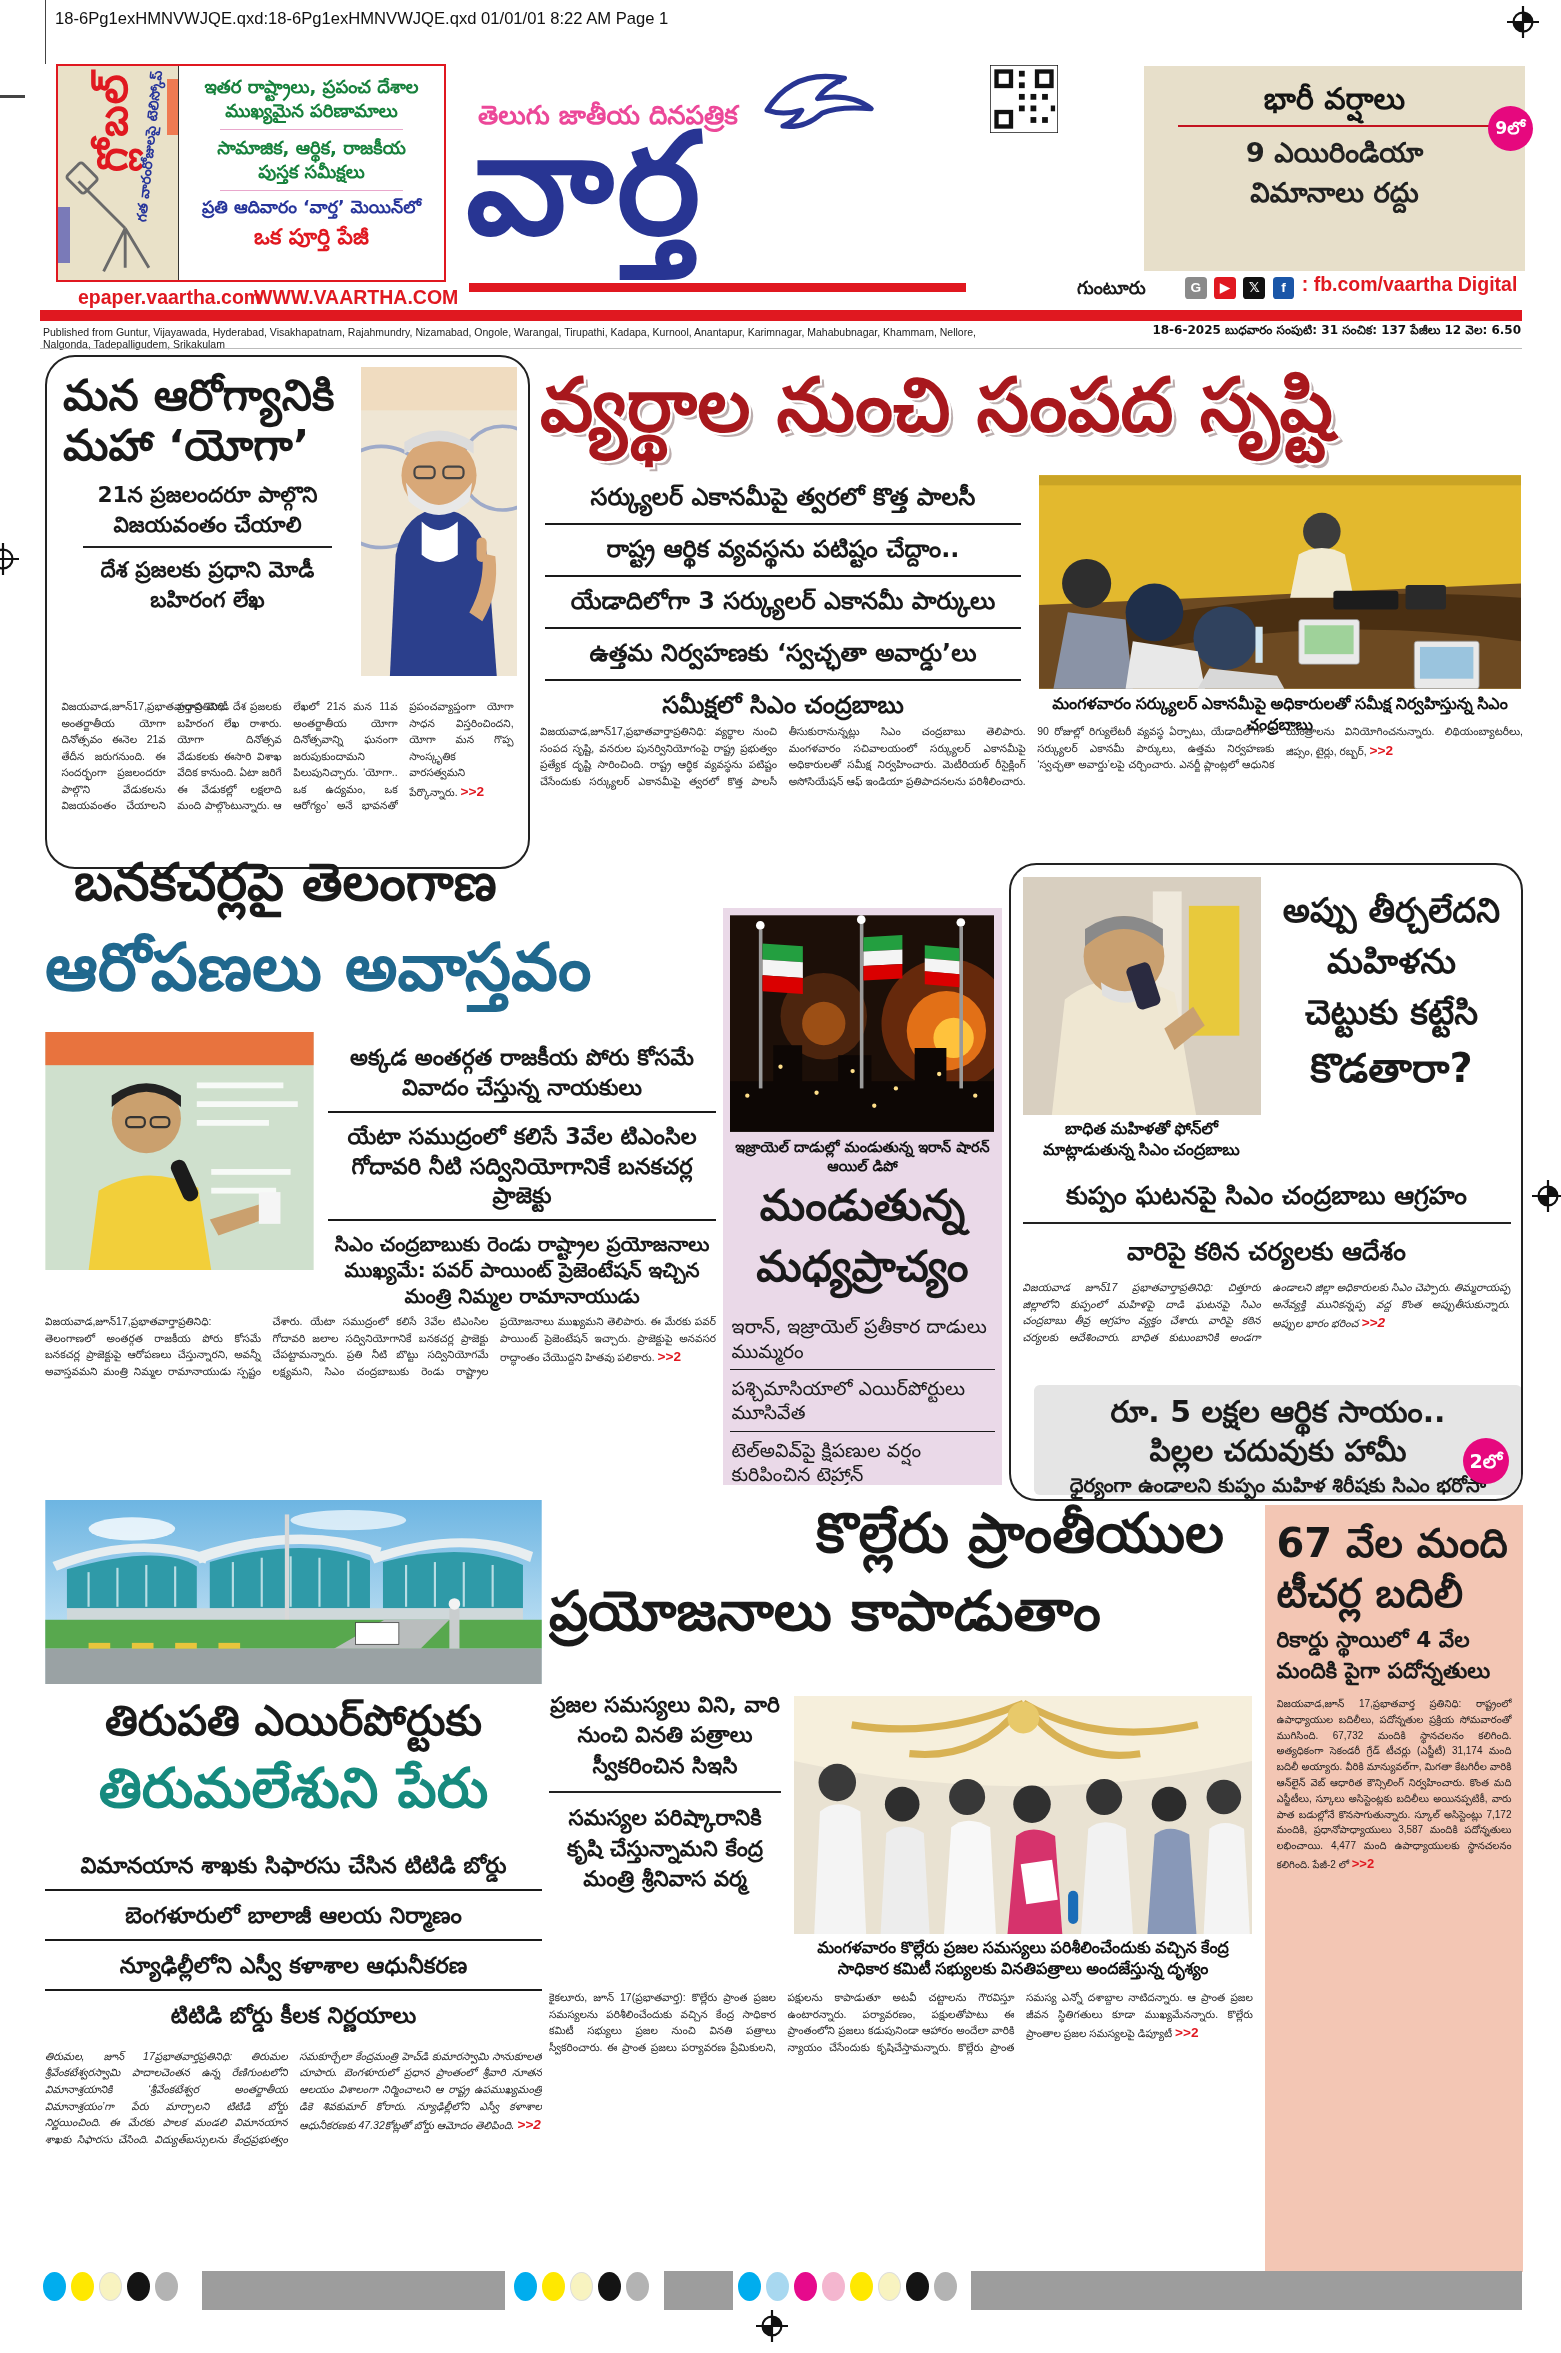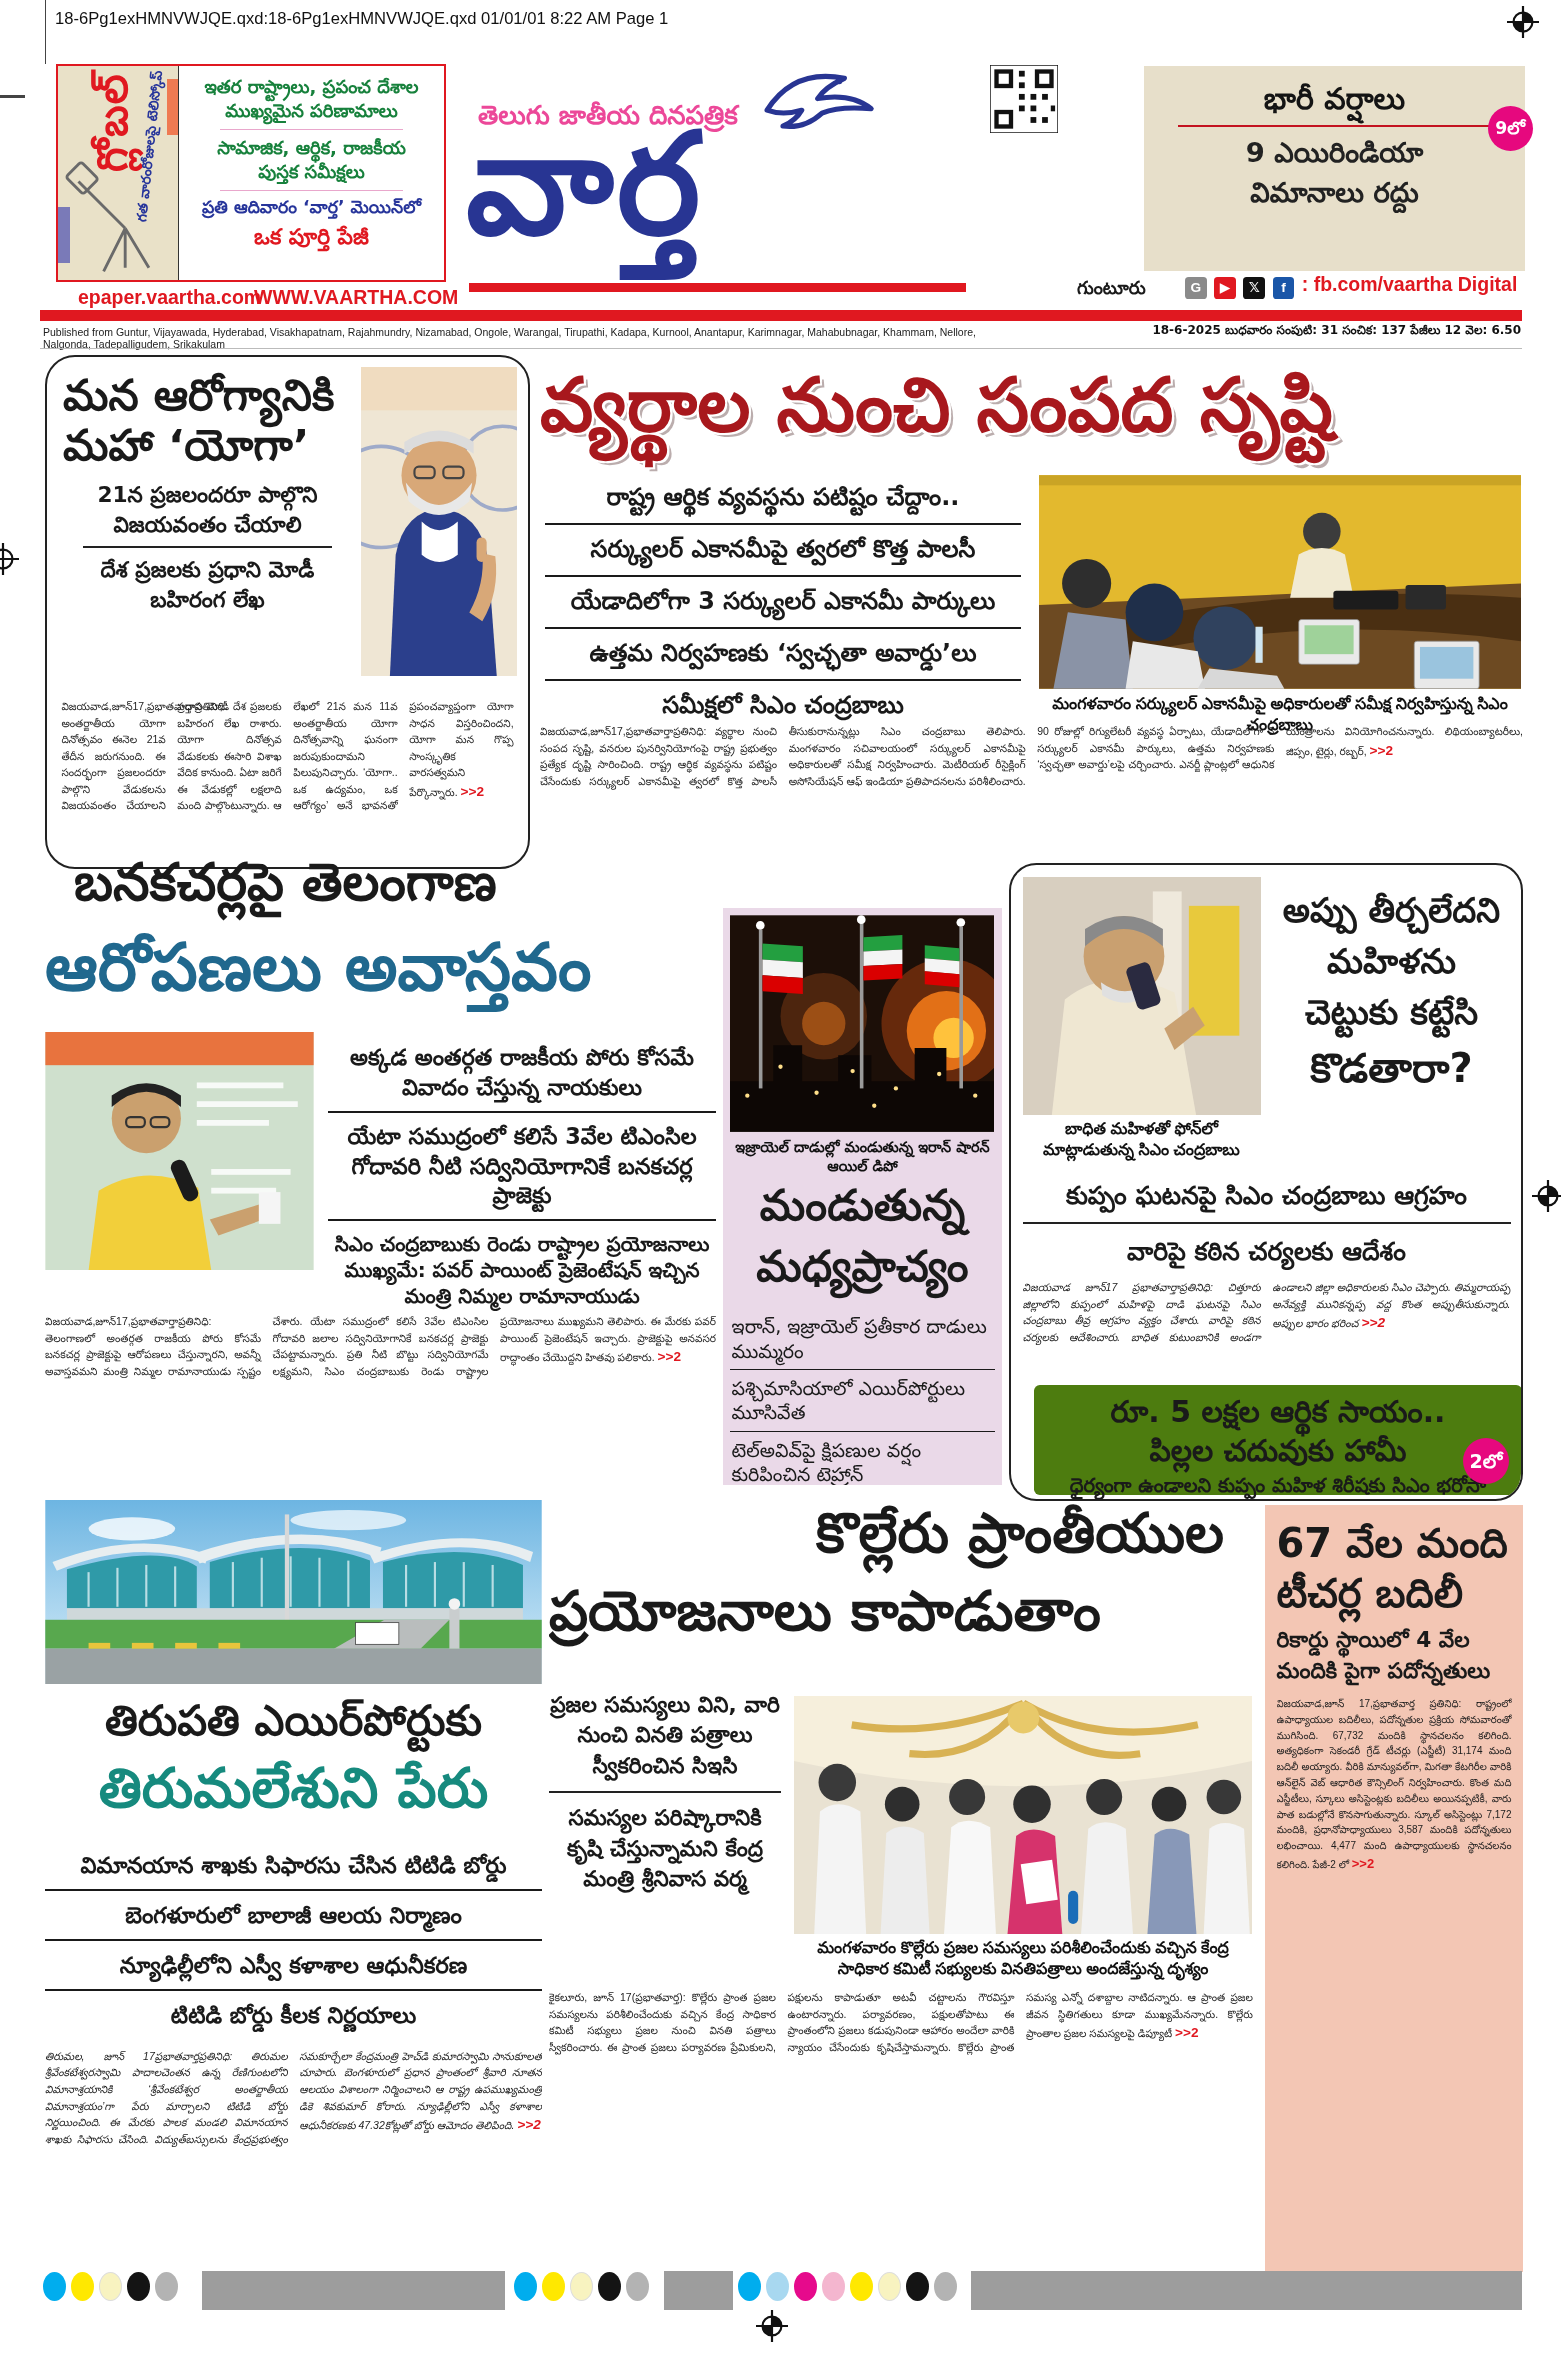--- a/index.html
+++ b/index.html
@@ -75,21 +75,21 @@
 
   .blue-head { color:#20688e; font-weight:bold; }
   .teal-head { color:#168a7e; font-weight:bold; }
 
   #me-box { left:723px; top:908px; width:279px; height:577px; background:#ead9e8; padding:7.2px; }
   .me-sub > div { font-size:19px; font-weight:normal; text-align:left; padding:5.8px 1.4px; border-bottom:1.4px solid #1a1a1a; line-height:1.3; }
   .me-sub > div:last-child { border-bottom:none; }
 
   #kuppam-box { left:1009px; top:863px; width:514px; height:638px; border:2.2px solid #222; border-radius:27.4px; padding:11.5px; }
   .kuppam-h { font-size:34px; font-weight:bold; text-align:center; line-height:1.5; }
-  #aid-box { background:#4d7c0f; border-radius:5.8px; text-align:center; padding:7.2px 4.3px; position:relative; }
+  #aid-box { background:#e5e5e5; border-radius:5.8px; text-align:center; padding:7.2px 4.3px; position:relative; }
   .aid-h { font-size:30px; font-weight:bold; line-height:1.3; }
   .aid-s { font-size:19.5px; font-weight:bold; margin-top:4.3px; }
   .badge-aid { position:absolute; right:13px; top:53px; width:46px; height:46px; line-height:46px; font-size:19px; }
 
   #teachers-box { left:1265px; top:1505px; width:258px; height:767px; background:#f3c6b4; padding:13px 11.5px; }
   .teach-h { font-size:40px; font-weight:bold; line-height:1.25; }
   .teach-s { font-size:21.7px; font-weight:bold; line-height:1.4; margin-top:7.2px; }
   #teachers-box .body-txt { font-size:10px; }
 
   .dot { display:inline-block; width:23px; height:29px; border-radius:50%; margin-right:5px; vertical-align:middle; }
@@ -233,22 +233,22 @@
       <rect x="160" y="236" width="14" height="34" rx="7" fill="#d8a878"></rect>
     </svg>
     <div class="abs body-txt cols4" style="left:14.4px; right:14.4px; top:341px; bottom:11.5px;">
       <span>విజయవాడ,జూన్17,ప్రభాతవార్తాప్రతినిధి: అంతర్జాతీయ యోగా దినోత్సవం ఈనెల 21వ తేదీన జరుగనుంది. ఈ సందర్భంగా ప్రజలందరూ పాల్గొని వేడుకలను విజయవంతం చేయాలని ప్రధాని మోడీ దేశ ప్రజలకు బహిరంగ లేఖ రాశారు. యోగా దినోత్సవ వేడుకలకు ఈసారి విశాఖ వేదిక కానుంది. ఏటా జరిగే ఈ వేడుకల్లో లక్షలాది మంది పాల్గొంటున్నారు. ఆ లేఖలో 21న మన 11వ అంతర్జాతీయ యోగా దినోత్సవాన్ని ఘనంగా జరుపుకుందామని పిలుపునిచ్చారు. ‘యోగా.. ఒక ఉద్యమం, ఒక ఆరోగ్యం’ అనే భావనతో ప్రపంచవ్యాప్తంగా యోగా సాధన విస్తరించిందని, యోగా మన గొప్ప సాంస్కృతిక వారసత్వమని పేర్కొన్నారు.</span> <span class="more">&gt;&gt;2</span>
     </div>
   </div>
 
   <div class="abs tel main-red-head" style="left:540px; top:361px;">వ్యర్థాల నుంచి సంపద సృష్టి</div>
 
   <div class="abs sublist tel" style="left:545px; top:473px; width:476px;">
+    <div>సర్క్యులర్ ఎకానమీపై త్వరలో కొత్త పాలసీ</div>
     <div>రాష్ట్ర ఆర్థిక వ్యవస్థను పటిష్టం చేద్దాం..</div>
-    <div>సర్క్యులర్ ఎకానమీపై త్వరలో కొత్త పాలసీ</div>
     <div>యేడాదిలోగా 3 సర్క్యులర్ ఎకానమీ పార్కులు</div>
     <div>ఉత్తమ నిర్వహణకు ‘స్వచ్ఛతా అవార్డు’లు</div>
     <div>సమీక్షలో సిఎం చంద్రబాబు</div>
   </div>
 
   <svg class="abs" style="left:1039px; top:475px;" width="482" height="214" viewBox="0 0 668 296">
     <rect width="668" height="296" fill="#e3b92e"></rect>
     <rect y="0" width="668" height="14" fill="#caa425"></rect>
     <path d="M0 180 L668 150 L668 296 L0 296 Z" fill="#6d4a22"></path>
     <path d="M120 200 Q400 150 668 170 L668 230 Q380 190 120 250 Z" fill="#4a2f12"></path>

